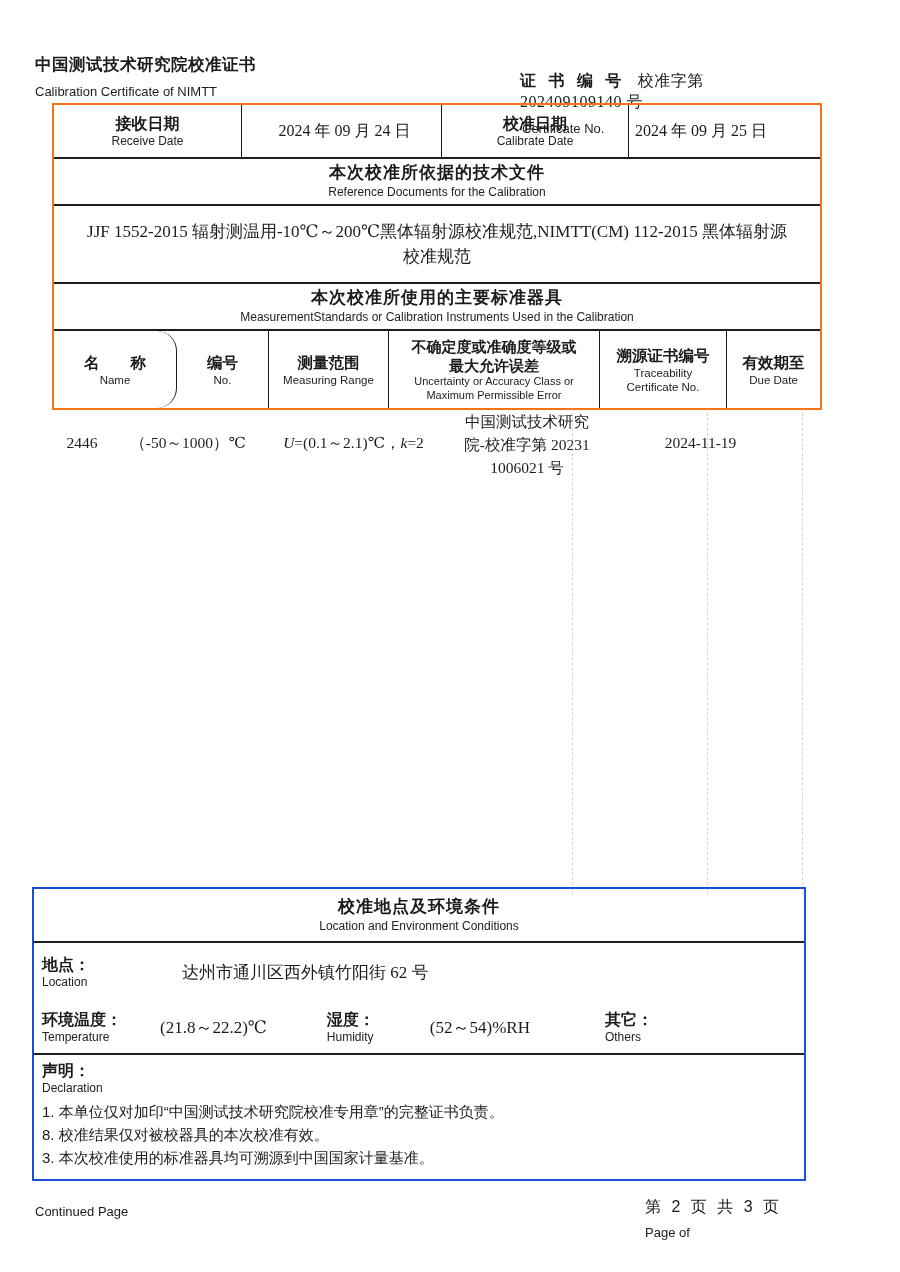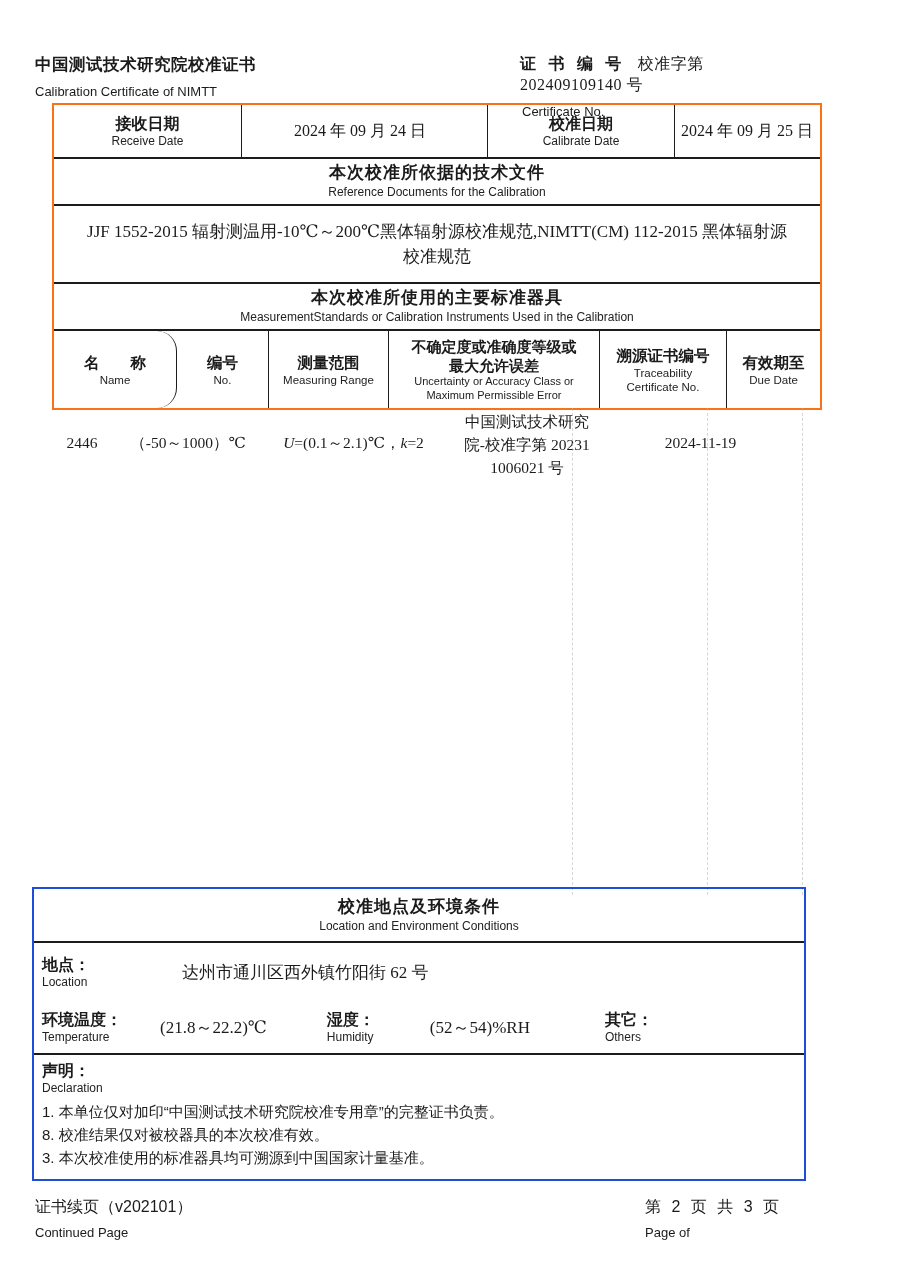--- a/index.html
+++ b/index.html
@@ -8,36 +8,36 @@
     font-family:"Liberation Sans","DejaVu Sans",sans-serif;color:#1b1b1b;
     overflow:hidden;margin:0 auto;
   }
   .serif{font-family:"Liberation Serif","DejaVu Serif",serif;}
   .zh-label{font-weight:bold;font-size:16px;line-height:20px;}
   .en-label{font-size:12px;line-height:15px;color:#222;}
   
   .header{position:absolute;top:54px;left:35px;width:771px;height:46px;}
   .h-title{font-size:16.5px;font-weight:bold;letter-spacing:.5px;}
   .h-sub{font-size:13px;margin-top:8px;}
-  .header-right{position:absolute;top:0;left:485px;}
+  .header-right{position:absolute;top:17px;left:485px;}
   .certno-label{font-weight:bold;font-size:16px;letter-spacing:4px;}
   .certno-value{font-size:16px;margin-left:8px;letter-spacing:.5px;}
   .header-right .h-sub{margin-left:2px;}
   
   .main-table{
     position:absolute;top:103px;left:52px;width:770px;box-sizing:border-box;
     border:2px solid #f97316;
   }
   .row{display:flex;box-sizing:border-box;}
   .cell{box-sizing:border-box;display:flex;flex-direction:column;justify-content:center;align-items:center;}
   .bR{border-right:1.5px solid #1c1c1c;}
   .bT{border-top:2px solid #1c1c1c;}
   .dates-row{height:52px;}
   .w-receive{width:188px;}
-  .w-rdate{width:200px;align-items:flex-start;padding-left:6px;margin-left:46px;}
+  .w-rdate{width:200px;align-items:center;padding-left:6px;}
   .w-cal{width:187px;}
   .w-cdate{flex:1;align-items:flex-start;padding-left:6px;}
   .date-value{font-size:16px;}
   .section-title{flex-direction:column;align-items:center;justify-content:center;height:47px;text-align:center;}
   .section-title .zh-label{font-size:17px;letter-spacing:1px;}
   .section-title .en-label{margin-top:2px;}
   .ref-content{flex-direction:column;align-items:center;justify-content:center;height:78px;font-size:17px;line-height:25px;}
   .ref-content div{white-space:nowrap;}
   .std-header{height:79px;}
   .std-header .cell{padding:2px 1px;}
@@ -222,21 +222,20 @@
       <div class="decl-items">
         <div class="decl-item">1. 本单位仅对加印“中国测试技术研究院校准专用章”的完整证书负责。</div>
         <div class="decl-item">8. 校准结果仅对被校器具的本次校准有效。</div>
         <div class="decl-item">3. 本次校准使用的标准器具均可溯源到中国国家计量基准。</div>
       </div>
     </div>
   </div>
 
   <div class="footer">
     <div class="footer-left">
-      <div class="f-zh">证书续页（v202101）</div>
       <div class="f-en">Continued Page</div>
     </div>
     <div class="footer-right">
       <div class="f-zh">第 2 页 共 3 页</div>
       <div class="f-en">Page of</div>
     </div>
   </div>
 
 </div>
 

